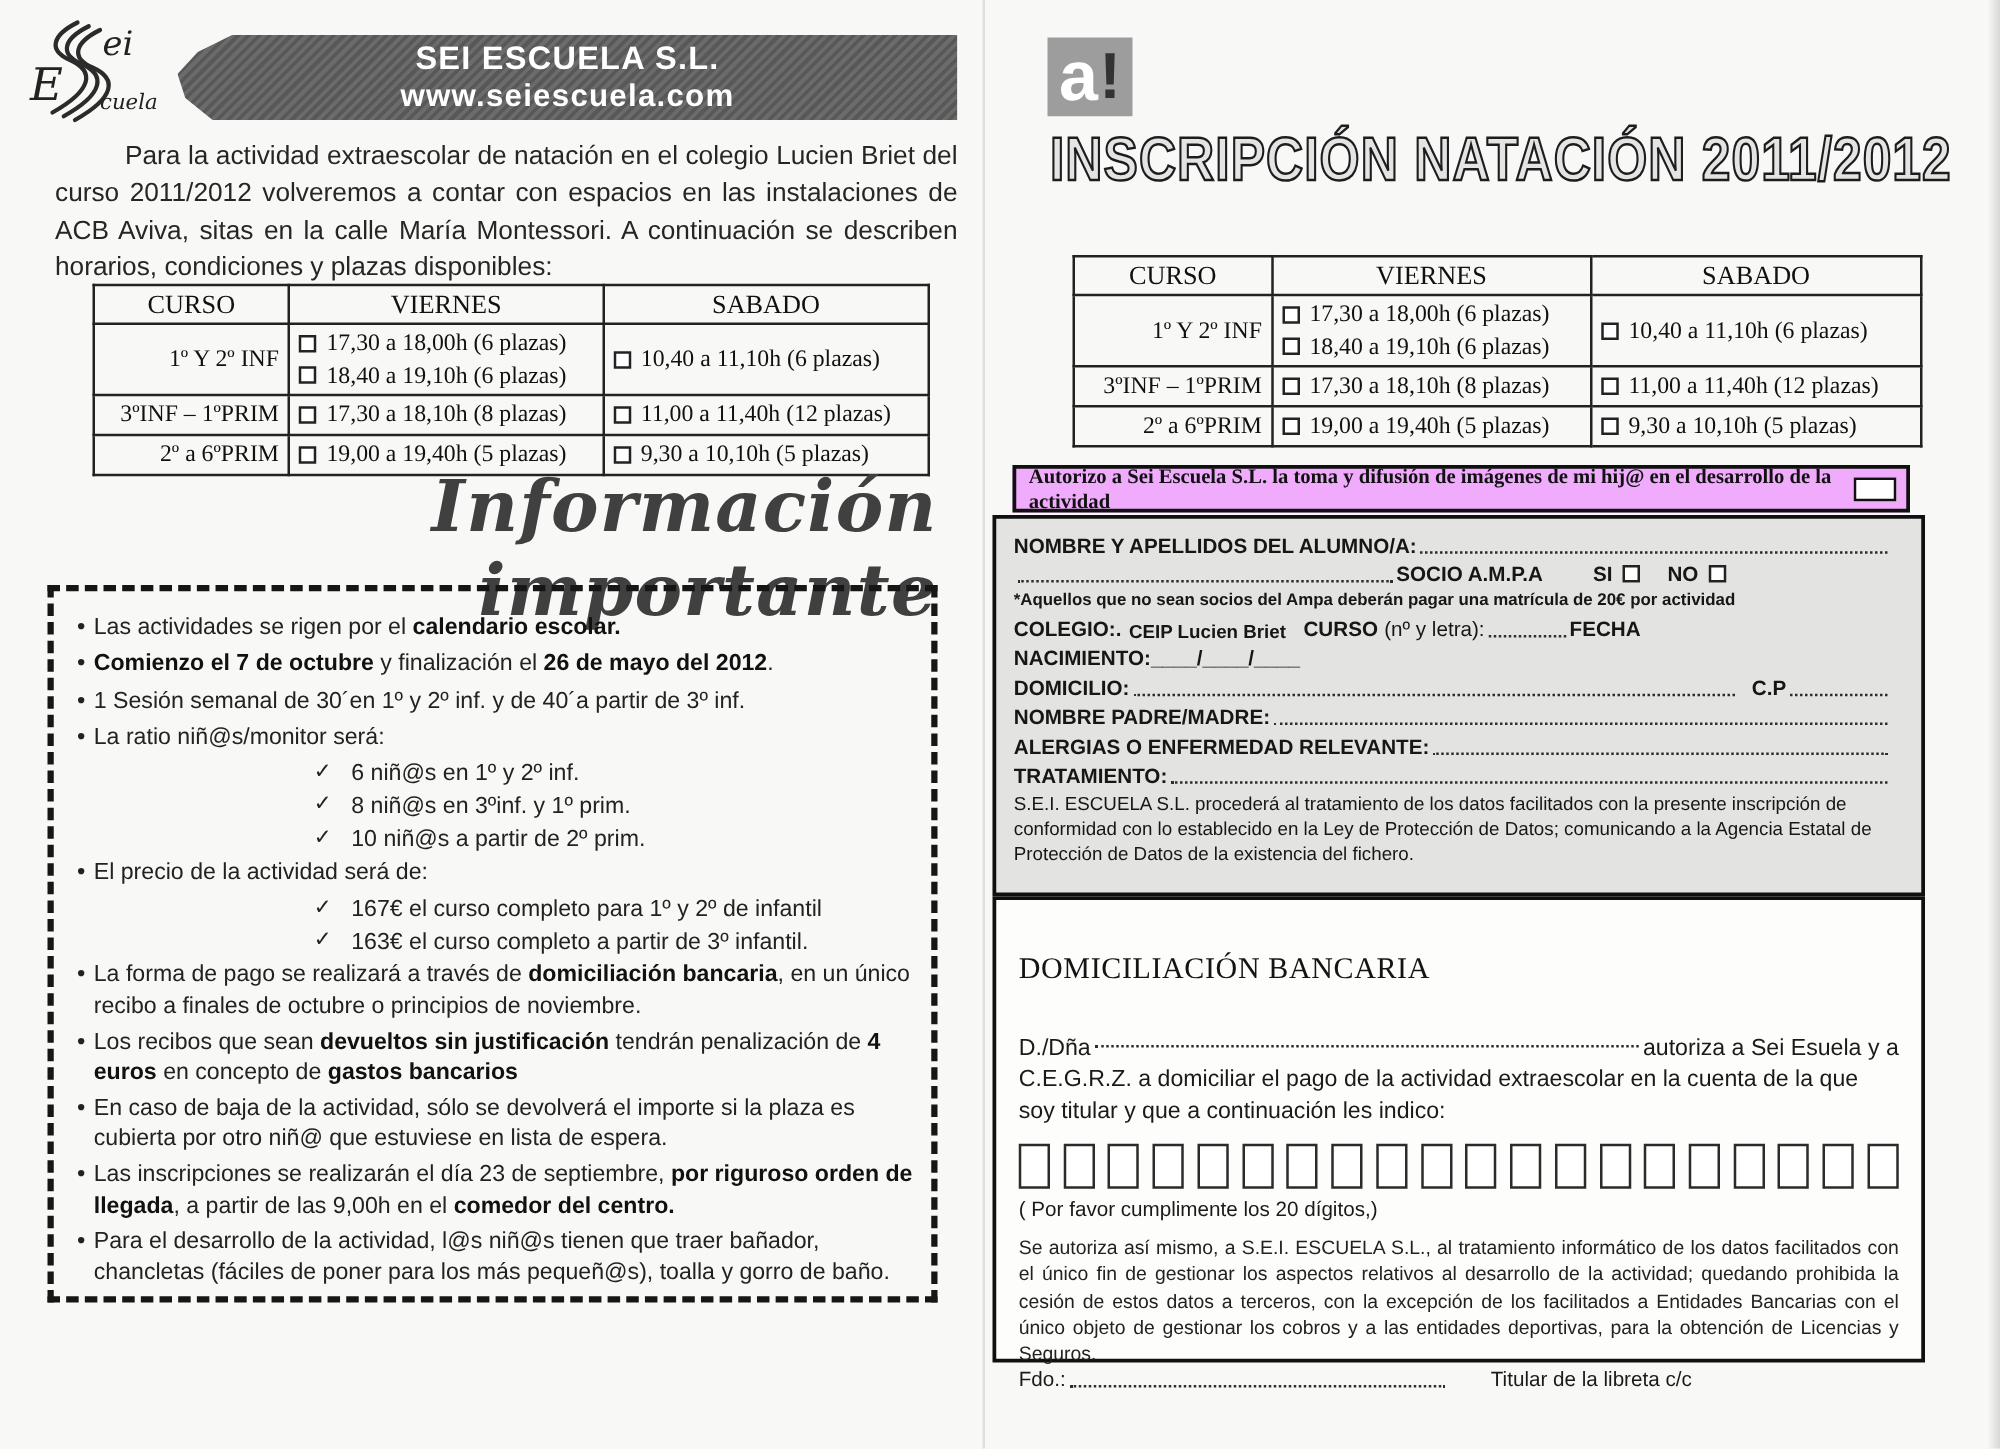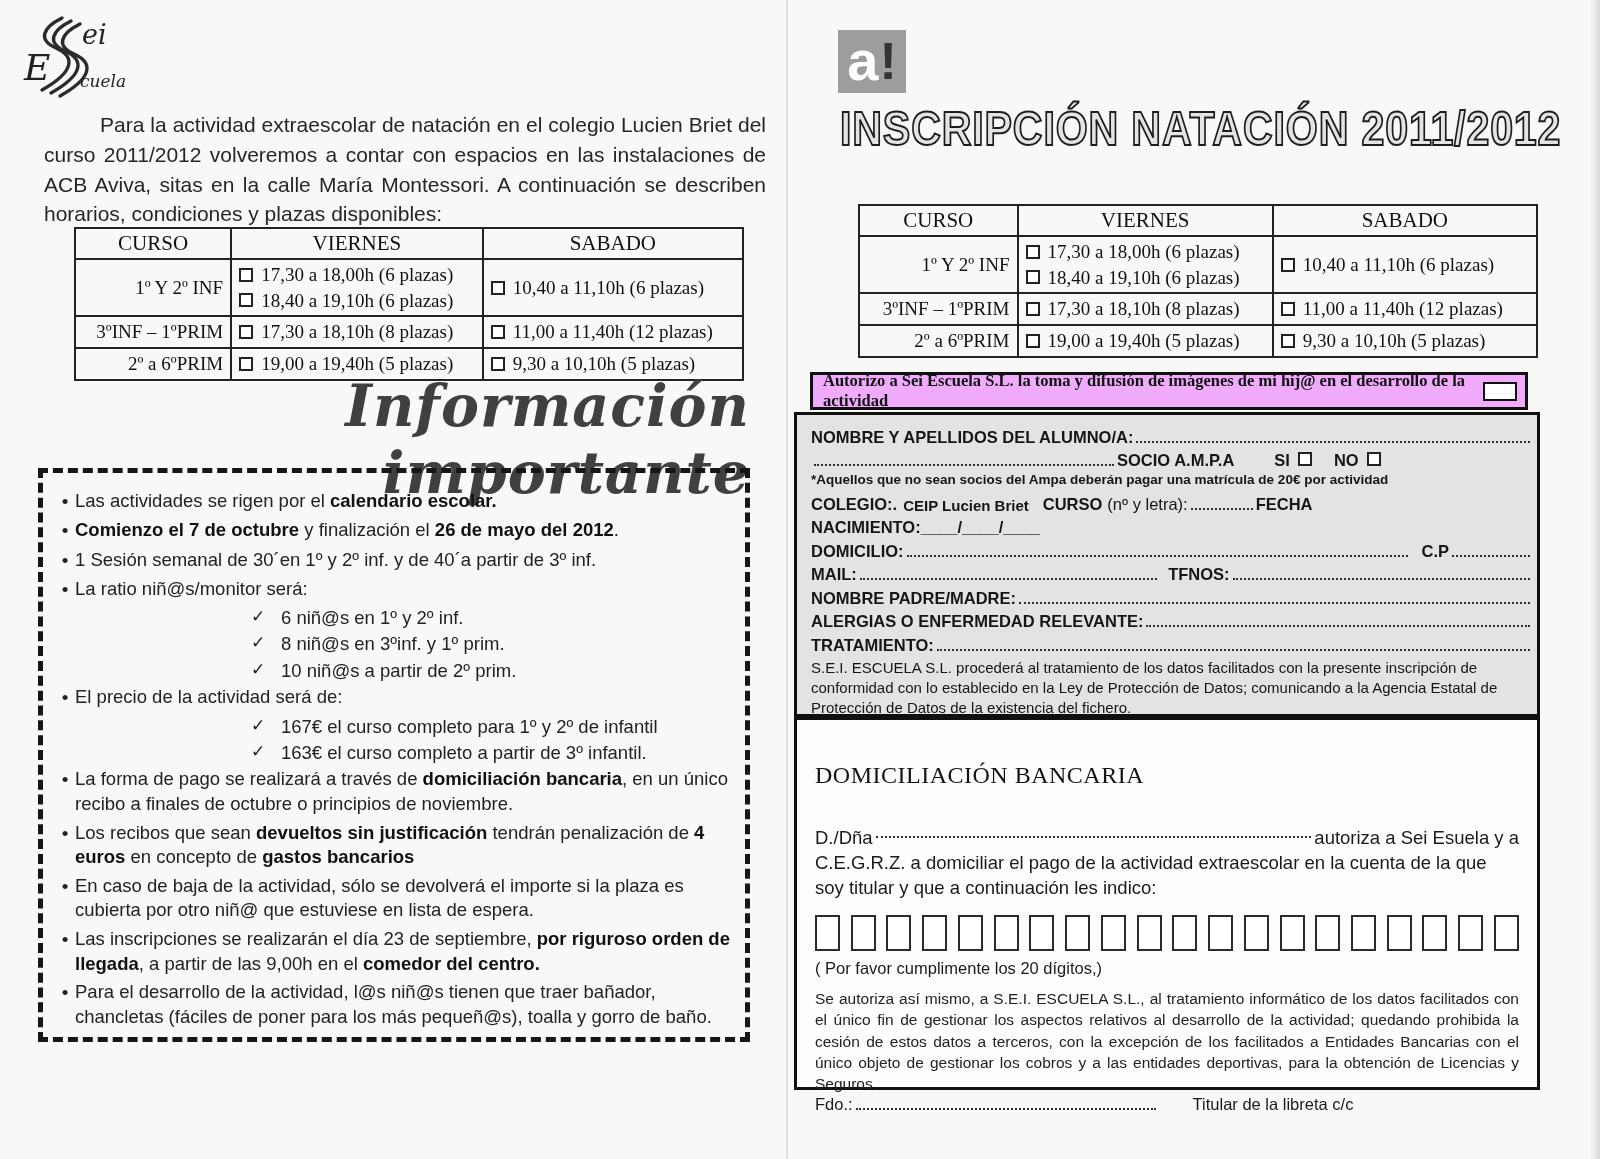--- a/index.html
+++ b/index.html
@@ -54,21 +54,21 @@
   #insc-title { left:840px; top:100px; width:760px; font-weight:bold; font-size:49px;
     letter-spacing:1px; color:#e4e4e4; -webkit-text-stroke:2px #1d1d1d;
     text-shadow:0 0 1px #1d1d1d; transform:scaleX(0.84); transform-origin:left center; white-space:nowrap; }
 
   #auth-bar { left:810px; top:372px; width:718px; height:38px; border:3px solid #101010;
     display:flex; align-items:center; padding:0 8px 0 10px; background:#f0abfc;
     font-family:"Liberation Serif", serif; font-weight:bold; font-size:16.5px; color:#111; }
   #auth-bar .authbox { width:34px; height:19px; border:2px solid #111; margin-left:12px; flex:none; background:#fff; }
 
   #form-box { left:794px; top:412px; width:746px; height:305px; background:#e3e3e1;
-    border:3px solid #101010; padding:8px 4px 4px 14px; font-size:16.5px; color:#161616; }
+    border:3px solid #101010; padding:8px 24px 4px 14px; font-size:16.5px; color:#161616; }
   .frow { display:flex; align-items:flex-end; height:23.5px; font-weight:bold; }
   .frow .lbl { white-space:nowrap; }
   .frow .lt  { font-weight:normal; }
   .ldr { flex:1 1 auto; border-bottom:2px dotted #2e2e2e; margin:0 3px 4px 3px; min-width:18px; }
   .ldr.fix { flex:0 0 auto; }
   #ampa-note { font-weight:bold; font-size:13.5px; height:20px; line-height:20px; }
   #lopd1 { font-weight:normal; font-size:15px; line-height:20px; margin-top:3px; text-align:left; }
 
   #bank-box { left:794px; top:717px; width:746px; height:373px; background:#fdfdfc;
     border:3px solid #101010; padding:14px 18px; display:flex; flex-direction:column; font-size:18.5px; color:#1a1a1a; }
@@ -96,20 +96,24 @@
         <path d="M62,10 C42,20 38,32 56,40 C76,49 74,64 42,82"></path>
         <path d="M53,7 C33,17 29,29 47,37 C67,46 65,61 33,79"></path>
         <path d="M44,4 C24,14 20,26 38,34 C58,43 56,58 24,76"></path>
       </g>
       <text x="64" y="30" font-size="27" font-style="italic" font-family="DejaVu Serif, serif" fill="#222">ei</text>
       <text x="6" y="66" font-size="36" font-style="italic" font-family="DejaVu Serif, serif" fill="#222">E</text>
       <text x="62" y="73" font-size="17" font-style="italic" font-family="DejaVu Serif, serif" fill="#222">cuela</text>
     </svg>
   </div>
 
+  <div id="header-band" class="abs">
+    <div class="h1">SEI ESCUELA S.L.</div>
+    <div class="h2">www.seiescuela.com</div>
+  </div>
 
   <div id="intro" class="abs"><span class="indent"></span><span>Para la actividad extraescolar de natación en el colegio Lucien Briet del curso 2011/2012 volveremos a contar con espacios en las instalaciones de ACB Aviva, sitas en la calle María Montessori. A continuación se describen horarios, condiciones y plazas disponibles:</span></div>
 
   <div id="table-left" class="abs">
     <table class="sched">
         <thead>
           <tr>
             <th>CURSO</th>
             <th>VIERNES</th>
             <th>SABADO</th>
@@ -341,26 +345,20 @@
       <span class="lbl">NACIMIENTO:</span>
       <span class="lbl">____/____/____</span>
     </div>
     <div class="frow">
       <span class="lbl">DOMICILIO:</span>
       <span class="ldr"></span>
       <span class="lbl" style="margin-left:10px;">C.P</span>
       <span class="ldr fix" style="flex-basis:78px;"></span>
     </div>
     <div class="frow">
-      <span class="lbl">MAIL:</span>
-      <span class="ldr"></span>
-      <span class="lbl" style="margin-left:8px;">TFNOS:</span>
-      <span class="ldr"></span>
-    </div>
-    <div class="frow">
       <span class="lbl">NOMBRE PADRE/MADRE:</span>
       <span class="ldr"></span>
     </div>
     <div class="frow">
       <span class="lbl">ALERGIAS O ENFERMEDAD RELEVANTE:</span>
       <span class="ldr"></span>
     </div>
     <div class="frow">
       <span class="lbl">TRATAMIENTO:</span>
       <span class="ldr"></span>

